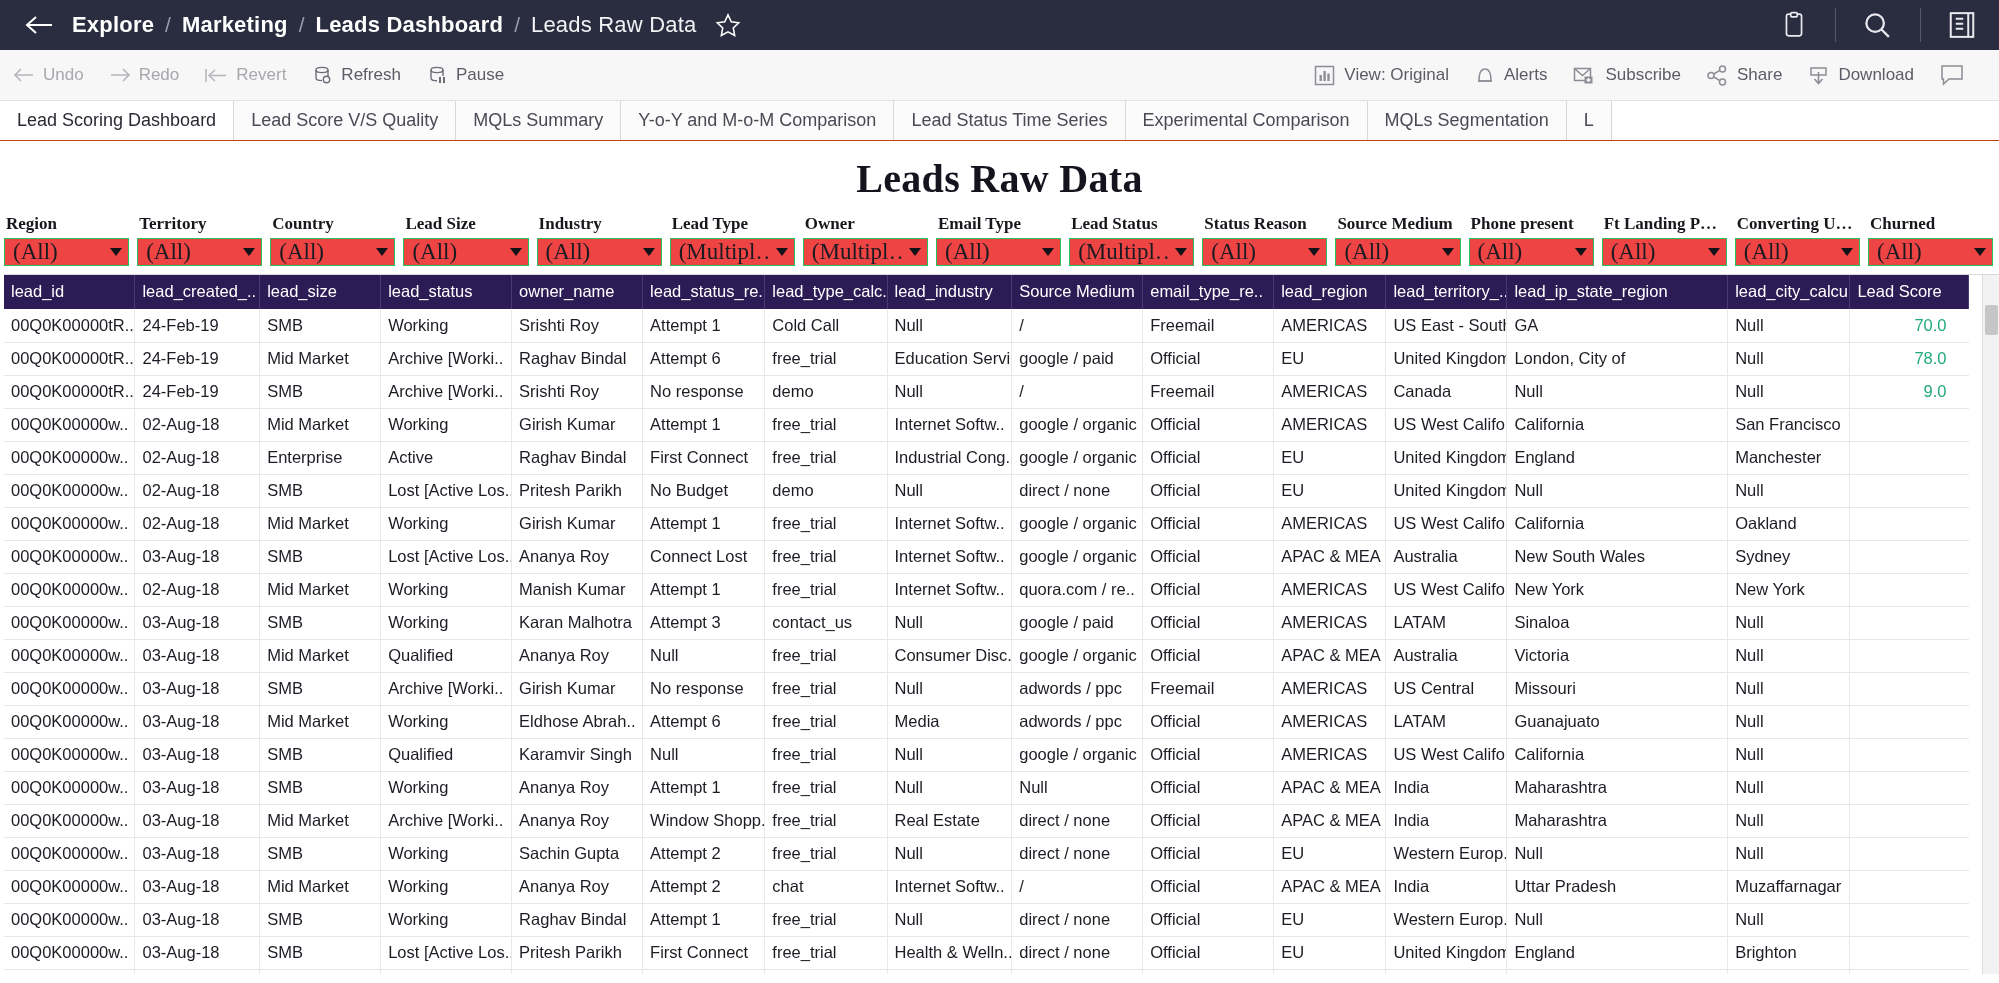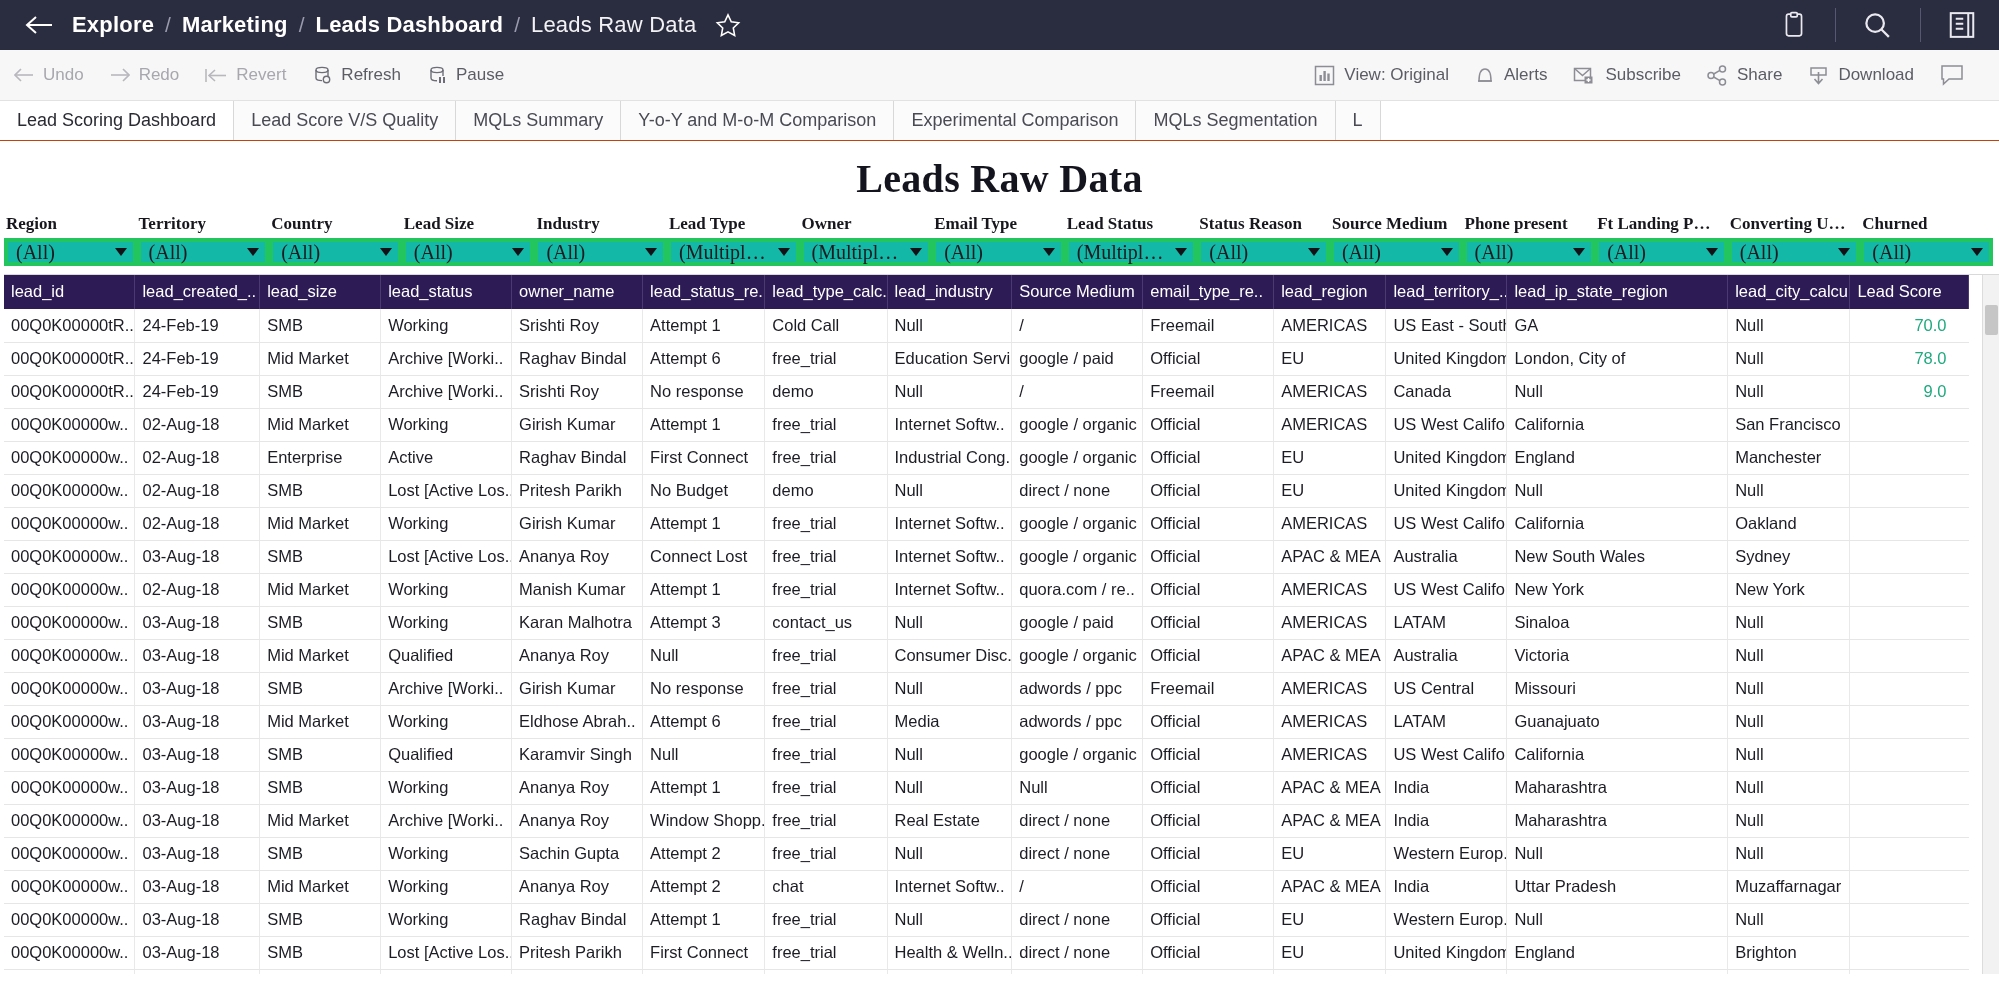--- a/index.html
+++ b/index.html
@@ -88,43 +88,43 @@
     font-weight: 700;
     color: #14141e;
     padding: 14px 0 8px 0;
     letter-spacing: .3px;
   }
 
   
   #filters {
     display: flex;
     padding: 4px 6px 8px 4px;
-    gap: 0;
+    gap: 8px;
   }
   .filter { flex: 1 1 0; min-width: 0; }
   .filter-label {
     font-family: "Liberation Serif", serif;
     font-weight: 700;
     font-size: 17px;
     color: #17171d;
     margin-bottom: 4px;
     white-space: nowrap;
     overflow: hidden;
     text-overflow: clip;
     padding-left: 2px;
   }
   .filter-box {
-    border: 4px solid #22c55e;
-    background: #14b8a6;
+    border: 1px solid #22c55e;
+    background: #ef4444;
     height: 28px;
     display: flex;
     align-items: center;
     padding: 0 6px 0 8px;
     font-family: "Liberation Serif", serif;
-    font-size: 20px;
+    font-size: 23px;
     color: #1a1a22;
     cursor: pointer;
   }
   .filter-box .val {
     flex: 1; overflow: hidden; white-space: nowrap;
   }
   .caret {
     width: 0; height: 0;
     border-left: 6px solid transparent;
     border-right: 6px solid transparent;
@@ -354,20 +354,21 @@
       </svg>
     </span>
   </div>
 </div>
 
 <div id="tabs">
     <div class="tab active">Lead Scoring Dashboard</div>
     <div class="tab">Lead Score V/S Quality</div>
     <div class="tab">MQLs Summary</div>
     <div class="tab">Y-o-Y and M-o-M Comparison</div>
+    <div class="tab">Lead Status Time Series</div>
     <div class="tab">Experimental Comparison</div>
     <div class="tab">MQLs Segmentation</div>
     <div class="tab">L</div>
   </div>
 
 <div id="title">Leads Raw Data</div>
 
 <div id="filters">
     <div class="filter">
       <div class="filter-label">Region</div>

